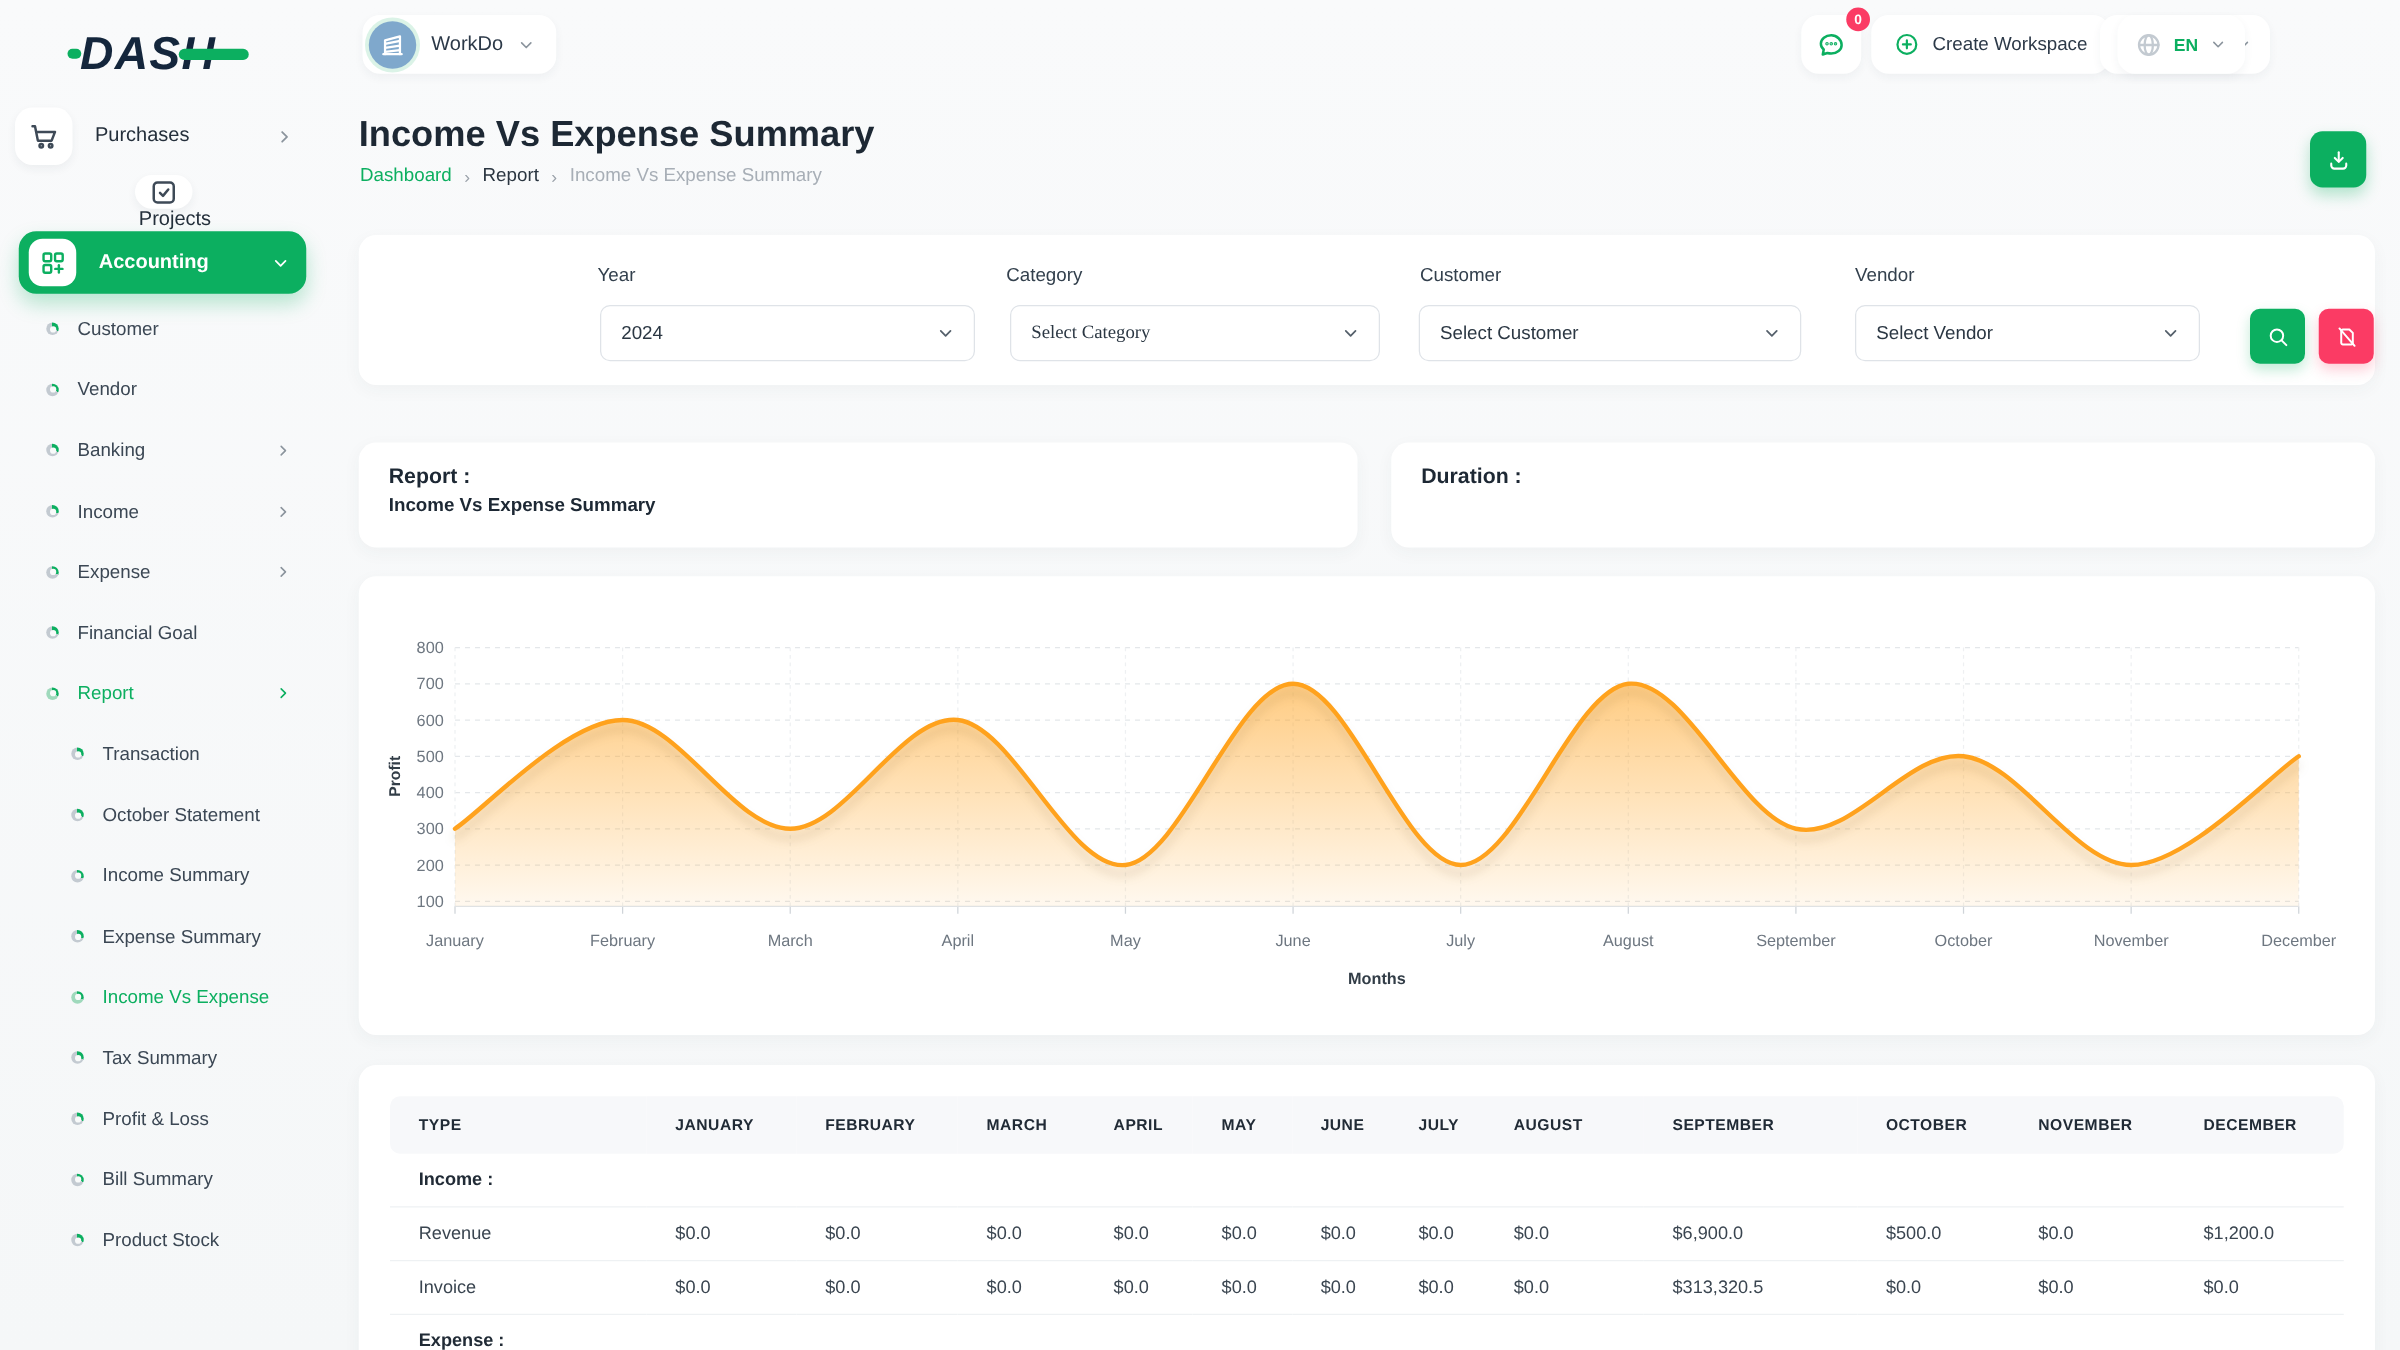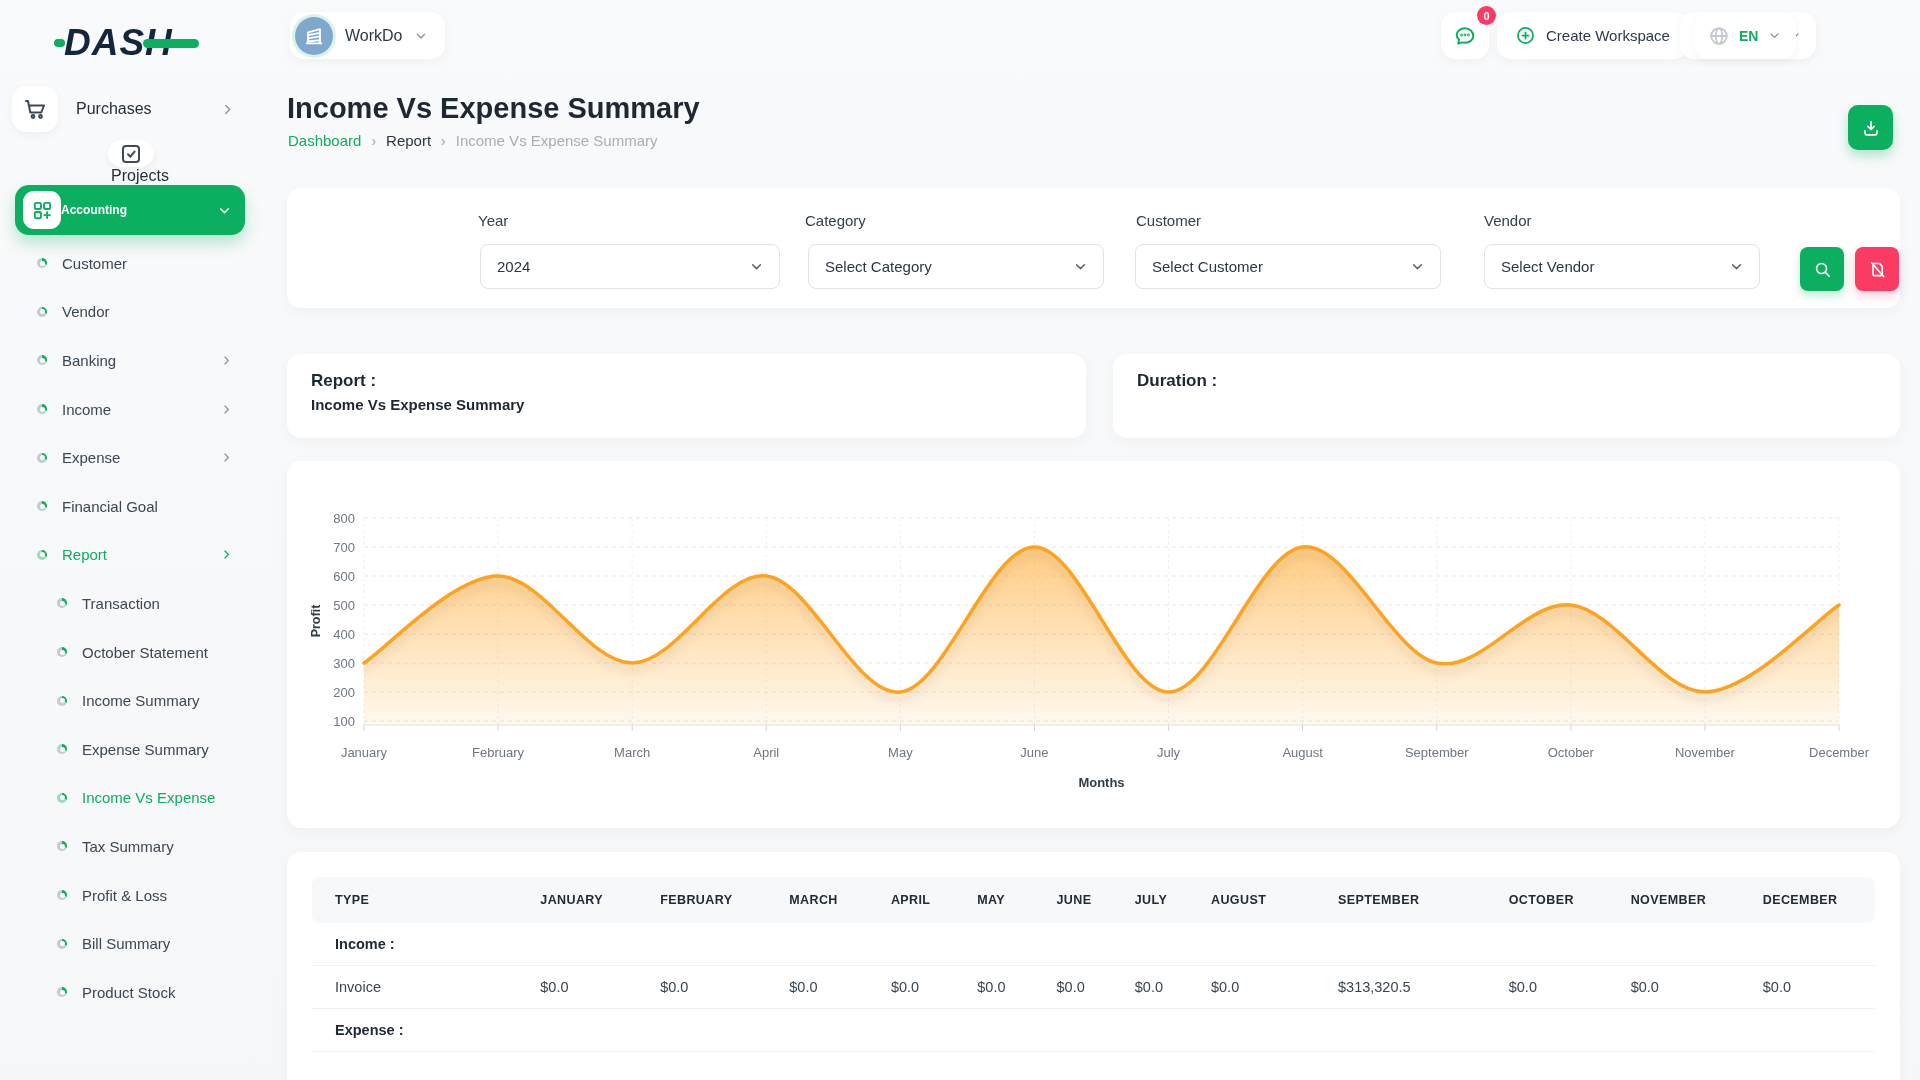--- a/index.html
+++ b/index.html
@@ -15,21 +15,21 @@
   .logo { position:absolute; left:64px; top:22px; height:42px; display:flex; align-items:center; }
   .logo-text { font-size:37px; font-weight:800; letter-spacing:1px; color:#14263c; position:relative; font-style:italic;}
   .logo-dot { position:absolute; left:-10px; top:17px; width:11px; height:8px; border-radius:4px; background:#0CAF60; }
   .logo-bar { position:absolute; right:-26px; top:17px; width:56px; height:9px; border-radius:5px; background:#0CAF60; }
   .side-top-item { position:absolute; left:12px; width:238px; height:62px; display:flex; align-items:center; cursor:pointer; }
   .icon-tile { width:46px; height:46px; border-radius:14px; background:#ffffff; box-shadow:0 3px 8px rgba(40,55,70,.06); display:flex; align-items:center; justify-content:center; }
   .side-top-item .label { margin-left:18px; font-size:16px; color:#242f3b; flex:1; }
   .side-top-item .chev { margin-right:14px; display:flex; }
   .accounting-pill { position:absolute; left:15px; top:185px; width:230px; height:50px; border-radius:14px; background:#0CAF60; box-shadow:0 8px 16px rgba(12,175,96,.28); display:flex; align-items:center; cursor:pointer; }
   .accounting-pill .icon-tile { width:38px; height:38px; border-radius:11px; margin-left:8px; box-shadow:none; }
-  .accounting-pill .label { font-size:12px; font-weight:700; color:#ffffff; flex:1; }
+  .accounting-pill .label { margin-left:18px; font-size:16px; font-weight:700; color:#ffffff; flex:1; }
   .accounting-pill .chev { margin-right:12px; display:flex; }
   .side-menu { position:absolute; left:0; top:239px; width:262px; }
   .side-sub { height:48.6px; display:flex; align-items:center; cursor:pointer; }
   .side-sub .dot { margin-left:37px; }
   .side-sub.level2 .dot { margin-left:57px; }
   .side-sub .label { margin-left:15px; font-size:15px; color:#3b4754; flex:1; }
   .side-sub.active .label { color:#0CAF60; }
   .side-sub .chev { margin-right:28px; display:flex; }
   .dot { width:10px; height:10px; border-radius:50%; background:conic-gradient(#0CAF60 0 110deg, #c3cad1 110deg 360deg); position:relative; flex:none;}
   .dot::before { content:""; position:absolute; left:2.5px; top:2.5px; width:5px; height:5px; border-radius:50%; background:#f8fafa; }
@@ -326,21 +326,21 @@
       <div class="f-label" style="left: 191px;">Year</div>
       <div class="f-select" style="left: 193px; width: 300px;">
         <span>2024</span>
         <span class="chev">
           <svg width="17" height="17" viewBox="0 0 24 24" fill="none" stroke="#55606b" stroke-width="2" stroke-linecap="round" stroke-linejoin="round">
             <polyline points="6.5 9.5 12 15 17.5 9.5"></polyline>
           </svg>
         </span>
       </div>
       <div class="f-label" style="left: 518px;">Category</div>
-      <div class="f-select" style="left: 521px; width: 296px;">
+      <div class="f-select" style="left: 521px; width: 296px; font-family: Liberation Serif, serif;">
         <span>Select Category</span>
         <span class="chev">
           <svg width="17" height="17" viewBox="0 0 24 24" fill="none" stroke="#55606b" stroke-width="2" stroke-linecap="round" stroke-linejoin="round">
             <polyline points="6.5 9.5 12 15 17.5 9.5"></polyline>
           </svg>
         </span>
       </div>
       <div class="f-label" style="left: 849px;">Customer</div>
       <div class="f-select" style="left: 848px; width: 306px;">
         <span>Select Customer</span>
@@ -488,20 +488,35 @@
           <th>OCTOBER</th>
           <th>NOVEMBER</th>
           <th>DECEMBER</th>
         </tr>
       </thead>
     <tbody id="tbl-body">
         <tr class="section">
           <td colspan="13">Income :</td>
         </tr>
         <tr>
+          <td>Revenue</td>
+          <td>$0.0</td>
+          <td>$0.0</td>
+          <td>$0.0</td>
+          <td>$0.0</td>
+          <td>$0.0</td>
+          <td>$0.0</td>
+          <td>$0.0</td>
+          <td>$0.0</td>
+          <td>$6,900.0</td>
+          <td>$500.0</td>
+          <td>$0.0</td>
+          <td>$1,200.0</td>
+        </tr>
+        <tr>
           <td>Invoice</td>
           <td>$0.0</td>
           <td>$0.0</td>
           <td>$0.0</td>
           <td>$0.0</td>
           <td>$0.0</td>
           <td>$0.0</td>
           <td>$0.0</td>
           <td>$0.0</td>
           <td>$313,320.5</td>

